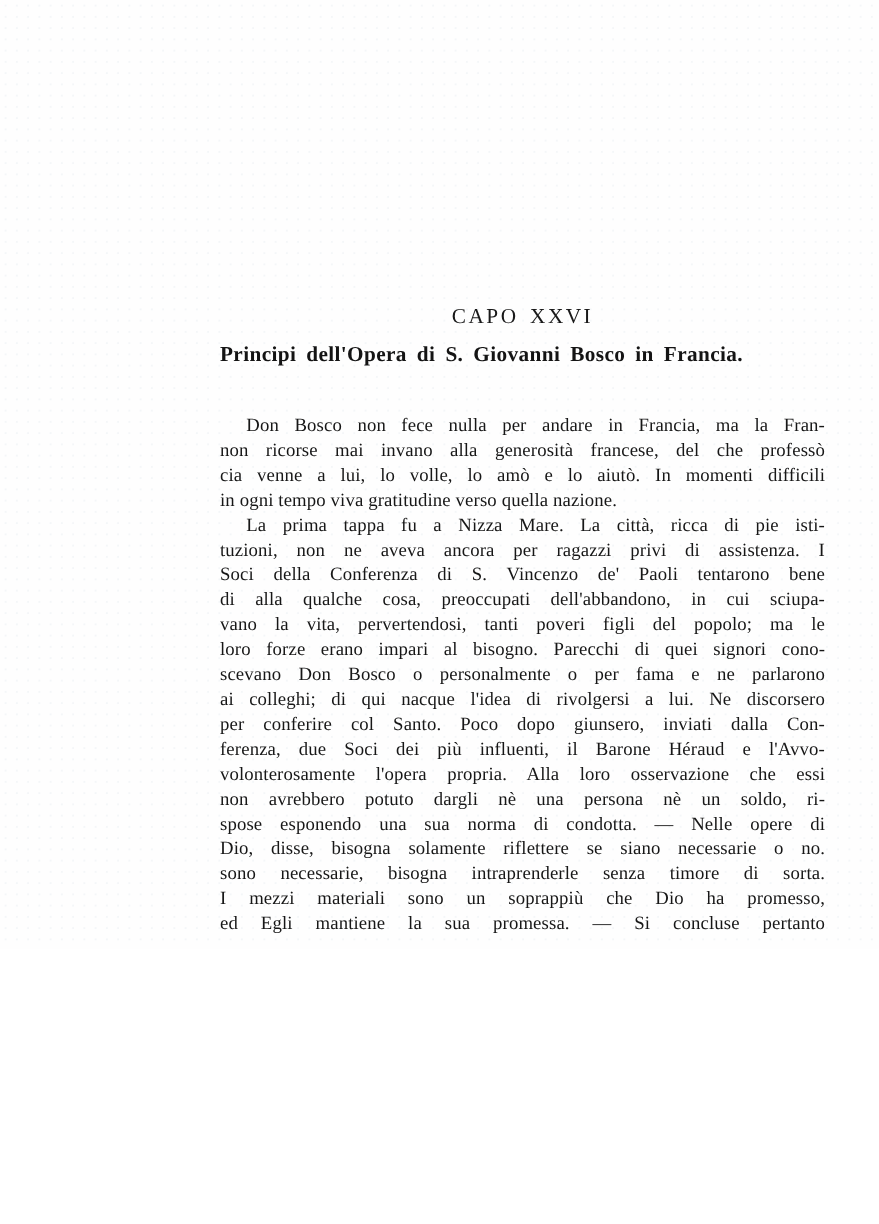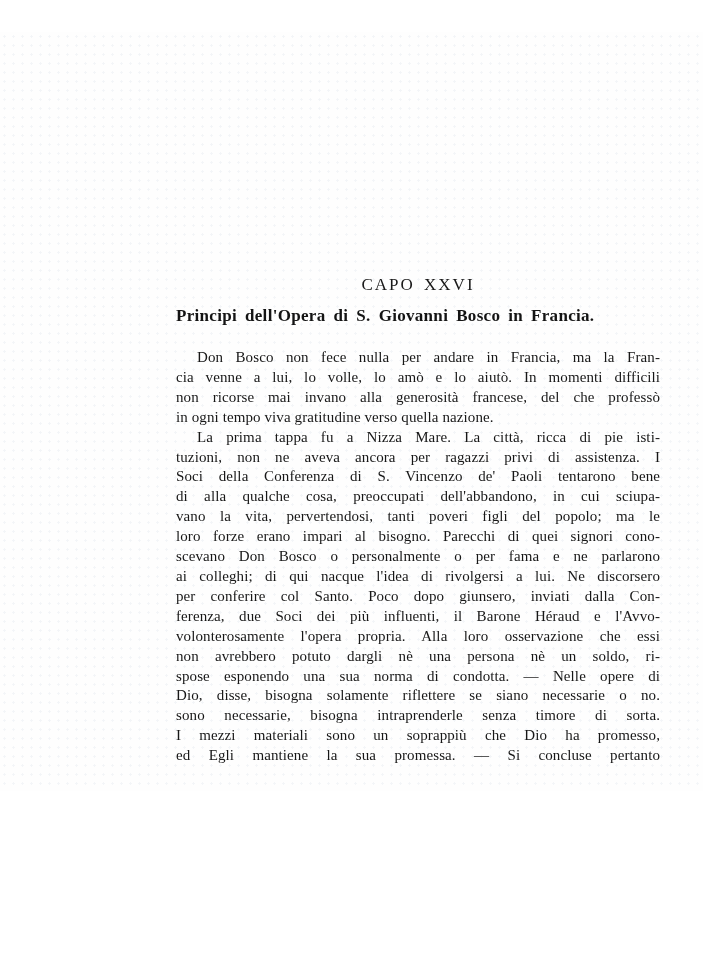--- a/index.html
+++ b/index.html
@@ -11,21 +11,20 @@
     position: relative;
     width: 703px;
     height: 759px;
     background: #fefefe;
     
     background-image: radial-gradient(rgba(225,232,238,0.35) 1px, transparent 1.2px);
     background-size: 9px 9px;
     color: #151515;
     font-family: "Liberation Serif", serif;
     overflow: hidden;
-    margin-top: 32px;
   }
   .chapter-heading {
     position: absolute;
     top: 243px;
     left: 176px;
     width: 484px;
     text-align: center;
     font-size: 17px;
     letter-spacing: 2px;
     word-spacing: 3px;
@@ -37,21 +36,21 @@
     left: 176px;
     width: 484px;
     font-weight: bold;
     font-size: 17px;
     letter-spacing: 0.3px;
     word-spacing: 3.5px;
     color: #141414;
   }
   .body-text {
     position: absolute;
-    top: 316px;
+    top: 332px;
     left: 176px;
     width: 484px;
     font-size: 15px;
     line-height: 19.9px;
     letter-spacing: 0.1px;
     color: #171717;
   }
   .paragraph { margin: 0; }
   .text-line {
     text-align: justify;
@@ -75,22 +74,22 @@
 </style>
 </head>
 <body>
 
 <div class="page">
   <div class="chapter-heading">CAPO XXVI</div>
   <div class="chapter-title">Principi dell'Opera di S. Giovanni Bosco in Francia.</div>
   <div class="body-text" id="body-text">
       <div class="paragraph">
         <div class="text-line indent">Don Bosco non fece nulla per andare in Francia, ma la Fran-</div>
+        <div class="text-line">non ricorse mai invano alla generosità francese, del che professò</div>
         <div class="text-line">cia venne a lui, lo volle, lo amò e lo aiutò. In momenti difficili</div>
-        <div class="text-line">non ricorse mai invano alla generosità francese, del che professò</div>
         <div class="text-line last-line">in ogni tempo viva gratitudine verso quella nazione.</div>
       </div>
       <div class="paragraph">
         <div class="text-line indent">La prima tappa fu a Nizza Mare. La città, ricca di pie isti-</div>
         <div class="text-line">tuzioni, non ne aveva ancora per ragazzi privi di assistenza. I</div>
         <div class="text-line">Soci della Conferenza di S. Vincenzo de' Paoli tentarono bene</div>
         <div class="text-line">di alla qualche cosa, preoccupati dell'abbandono, in cui sciupa-</div>
         <div class="text-line">vano la vita, pervertendosi, tanti poveri figli del popolo; ma le</div>
         <div class="text-line">loro forze erano impari al bisogno. Parecchi di quei signori cono-</div>
         <div class="text-line">scevano Don Bosco o personalmente o per fama e ne parlarono</div>

